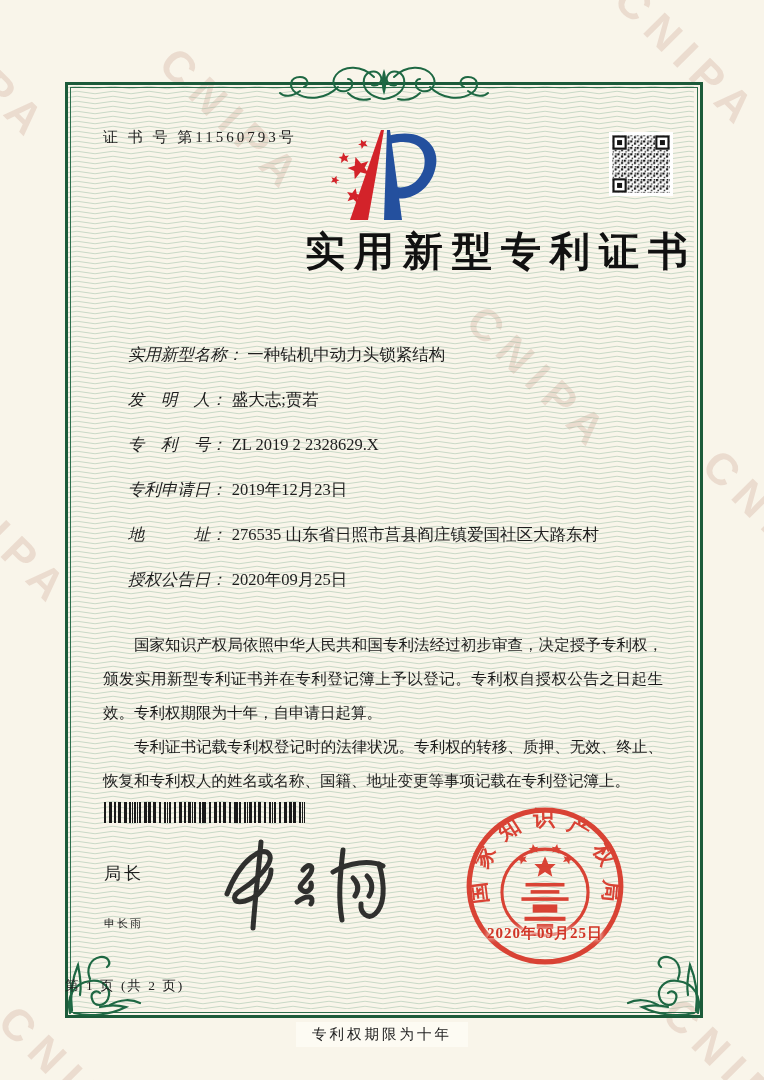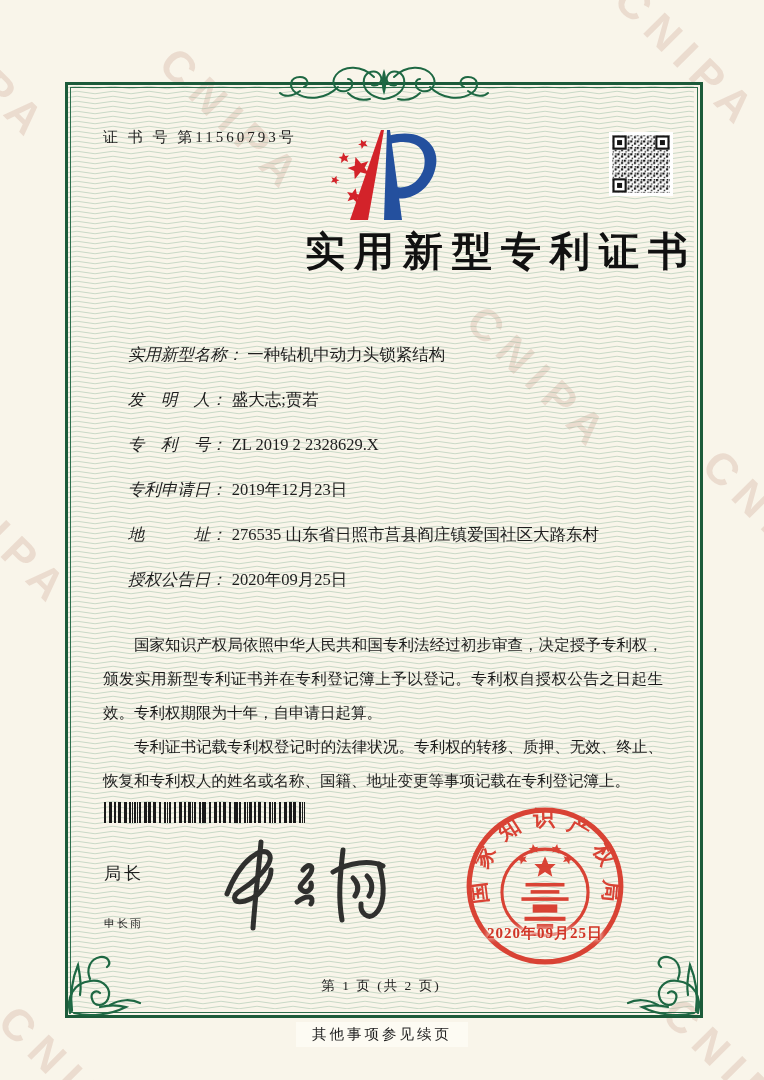--- a/index.html
+++ b/index.html
@@ -42,21 +42,21 @@
   
   .officer-role{position:absolute;left:104px;top:862px;font-size:17px;letter-spacing:3px;}
   .officer-name{position:absolute;left:104px;top:916px;font-size:11px;letter-spacing:2px;}
   .signature{position:absolute;left:205px;top:836px;}
   
   .seal{position:absolute;left:463px;top:804px;width:164px;height:164px;opacity:.94;}
   .seal-date{position:absolute;left:463px;top:924px;width:164px;text-align:center;
              color:#d13527;font-size:15px;font-weight:700;letter-spacing:1px;
              text-shadow:0 0 4px #fdfaf1,0 0 6px #fdfaf1;}
   
-  .footer-page{position:absolute;left:65px;right:67px;top:977px;text-align:center;
+  .footer-page{position:absolute;left:65px;right:67px;top:977px;
                font-size:13.5px;letter-spacing:2px;color:#222;}
   .footer-note{position:absolute;left:0;right:0;top:1022px;text-align:center;}
   .footer-note span{display:inline-block;background:#fdfbf3;padding:3px 16px;
                     font-size:14.5px;letter-spacing:3px;color:#222;}
 </style>
 </head>
 <body>
 
 <div class="page">
 
@@ -231,16 +231,16 @@
       <rect x="57" y="91" width="46" height="3.5"></rect>
       <rect x="68" y="98" width="24" height="8"></rect>
       <rect x="60" y="110" width="40" height="4"></rect>
       <rect x="72" y="117" width="16" height="5"></rect>
     </g>
   </svg>
   <div class="seal-date">2020年09月25日</div>
 
   <div class="footer-page">第 1 页 (共 2 页)</div>
   <div class="footer-note">
-    <span>其他事项参见续页</span>
+    <span>专利权期限为十年</span>
   </div>
 
 </div>
 
 </body></html>

